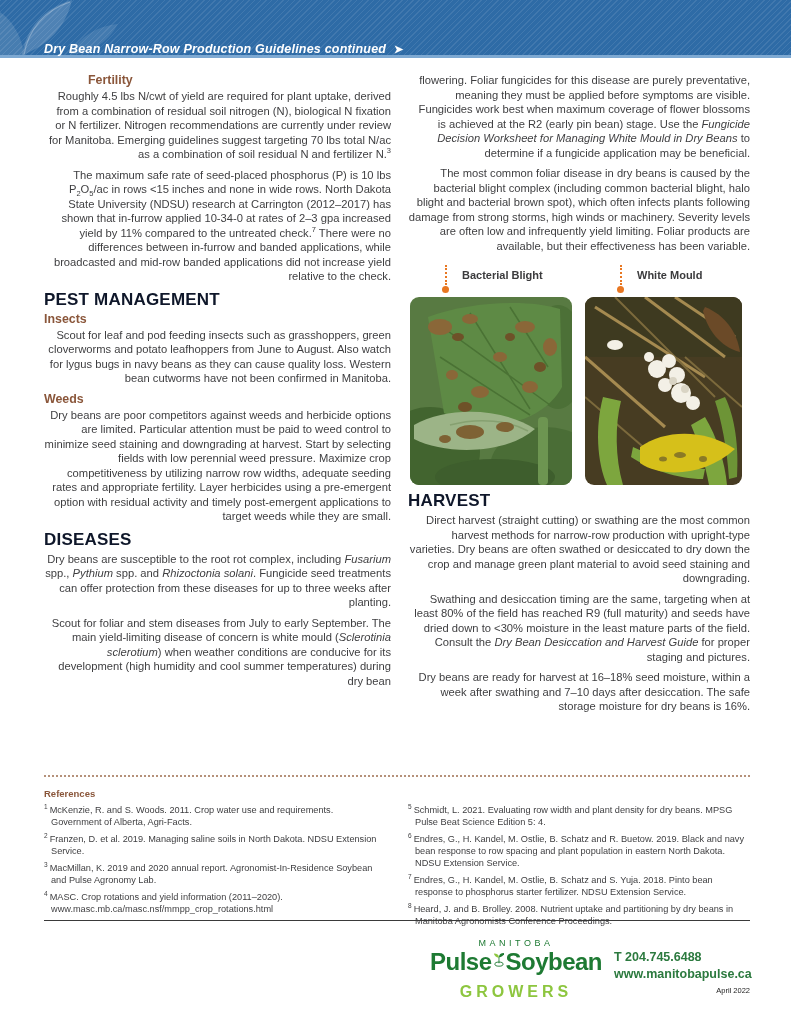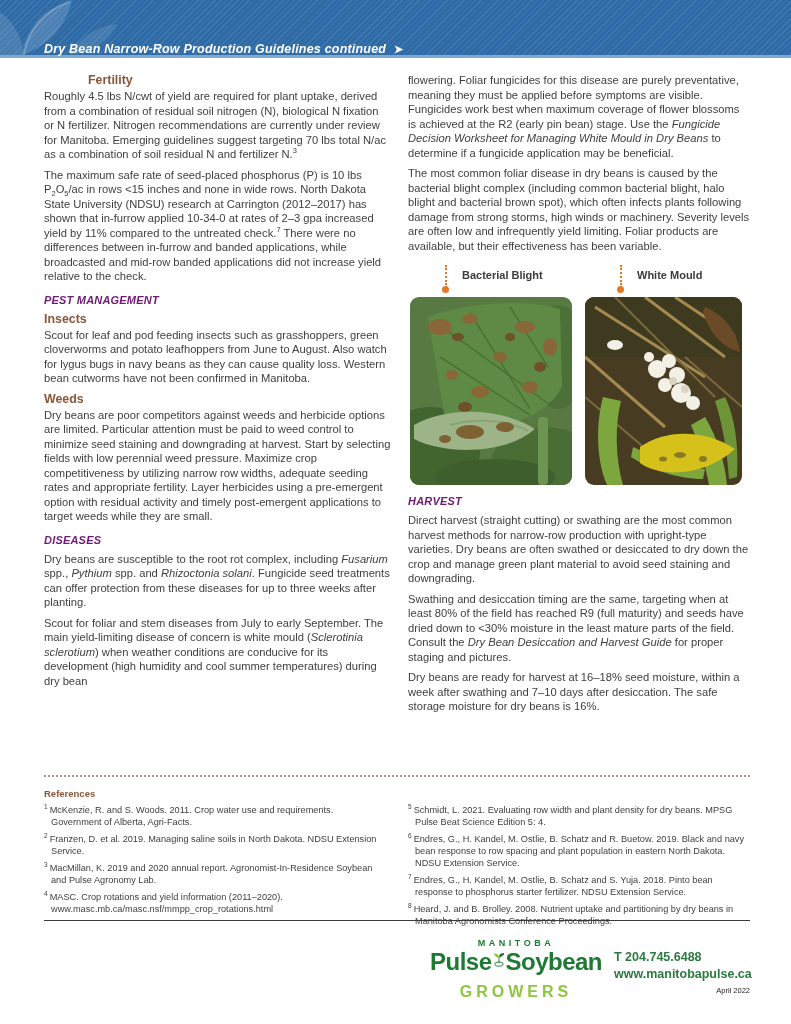--- a/index.html
+++ b/index.html
@@ -13,24 +13,24 @@
           border-bottom:3px solid #7ea9d2;}
   .leaves{position:absolute;left:0;top:0;}
   .banner-title{position:absolute;left:44px;top:42px;font-size:12.5px;font-weight:bold;
                 font-style:italic;color:#ffffff;letter-spacing:0.2px;}
   .banner-title .arrow{font-style:normal;margin-left:4px;font-size:11px;}
 
   
   .col{position:absolute;top:73px;}
   .col-left{left:44px;width:347px;}
   .col-right{left:408px;width:342px;}
-  .col p{font-size:11.2px;line-height:14.5px;margin:0 0 6px 0;}
+  .col p{font-size:11.2px;line-height:14.5px;margin:0 0 6px 0;text-align:right;}
   .col p sup{font-size:7.5px;line-height:0;}
   .col p sub{font-size:7.5px;line-height:0;}
-  h2.sec{color:#701a75;font-size:11px;line-height:16px;margin:8px 0 4px 0;letter-spacing:0.2px;font-style:italic;}
+  h2.sec{color:#0f172a;font-size:17px;line-height:16px;margin:8px 0 4px 0;letter-spacing:0.2px;}
   h2.harvest{}
   h3.sub{color:#8a563a;font-size:12.4px;line-height:14px;margin:4px 0 2px 0;}
   h3.first{margin-top:0;padding-left:44px;}
 
   
   .figure{position:relative;height:220px;margin-top:12px;}
   .pointer{position:absolute;top:0;height:20px;width:0;border-left:2px dotted #e87722;}
   .pointer.p1{left:37px;} .pointer.p2{left:212px;}
   .pdot{position:absolute;top:21px;width:7px;height:7px;border-radius:50%;background:#e87722;}
   .pdot.d1{left:34px;} .pdot.d2{left:209px;}
@@ -48,21 +48,21 @@
   .refs{position:absolute;top:804px;}
   .refs-left{left:44px;width:334px;}
   .refs-right{left:408px;width:342px;}
   .ref{font-size:9.2px;line-height:12px;margin:0 0 5px 0;padding-left:7px;text-indent:-7px;
        overflow-wrap:anywhere;}
   .ref sup{font-size:6.5px;line-height:0;margin-right:2px;}
 
   
   .footer-rule{position:absolute;left:44px;top:920px;width:706px;height:0;border-top:1.5px solid #3a3a3a;}
   .logo{position:absolute;left:430px;top:938px;width:172px;text-align:center;}
-  .logo-top{font-size:9px;font-weight:bold;letter-spacing:3.5px;color:#1e7a33;}
+  .logo-top{font-size:9px;font-weight:normal;letter-spacing:3.5px;color:#1e7a33;}
   .logo-main{display:flex;align-items:center;justify-content:center;font-size:24px;
              font-weight:bold;color:#1e7a33;letter-spacing:-0.5px;line-height:26px;margin-top:1px;}
   .logo-main .sprout{margin:0 1px;position:relative;top:-2px;}
   .logo-bottom{font-size:16px;font-weight:bold;letter-spacing:4px;color:#8dc63f;margin-top:8px;}
   .contact{position:absolute;left:614px;top:950px;width:136px;}
   .phone{font-size:12.5px;font-weight:bold;color:#2c7a3f;margin-bottom:3px;}
   .website{font-size:12.5px;font-weight:bold;color:#2c7a3f;}
   .pubdate{font-size:7.5px;color:#222222;text-align:right;margin-top:5px;}
 </style>
 </head>

